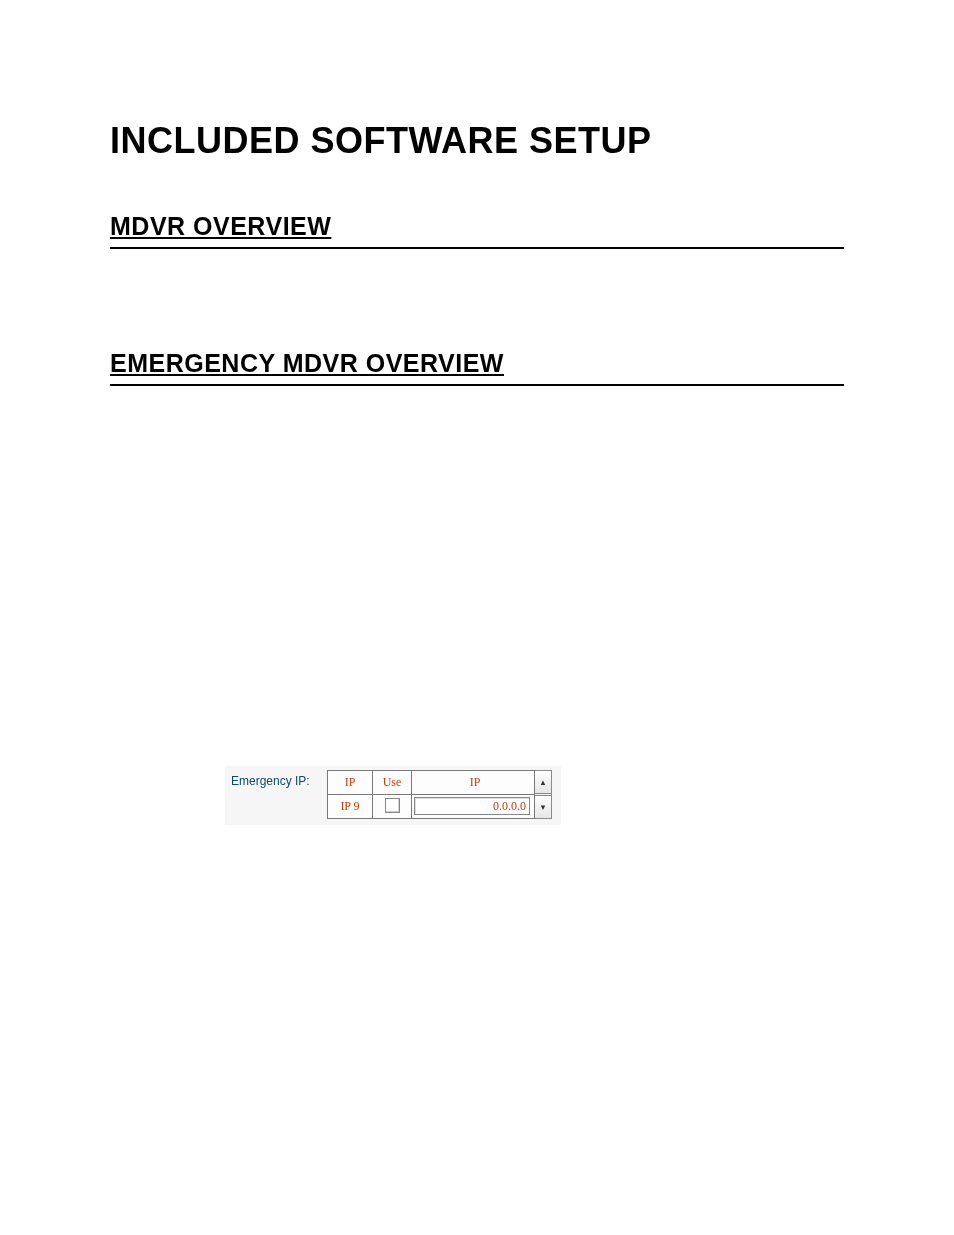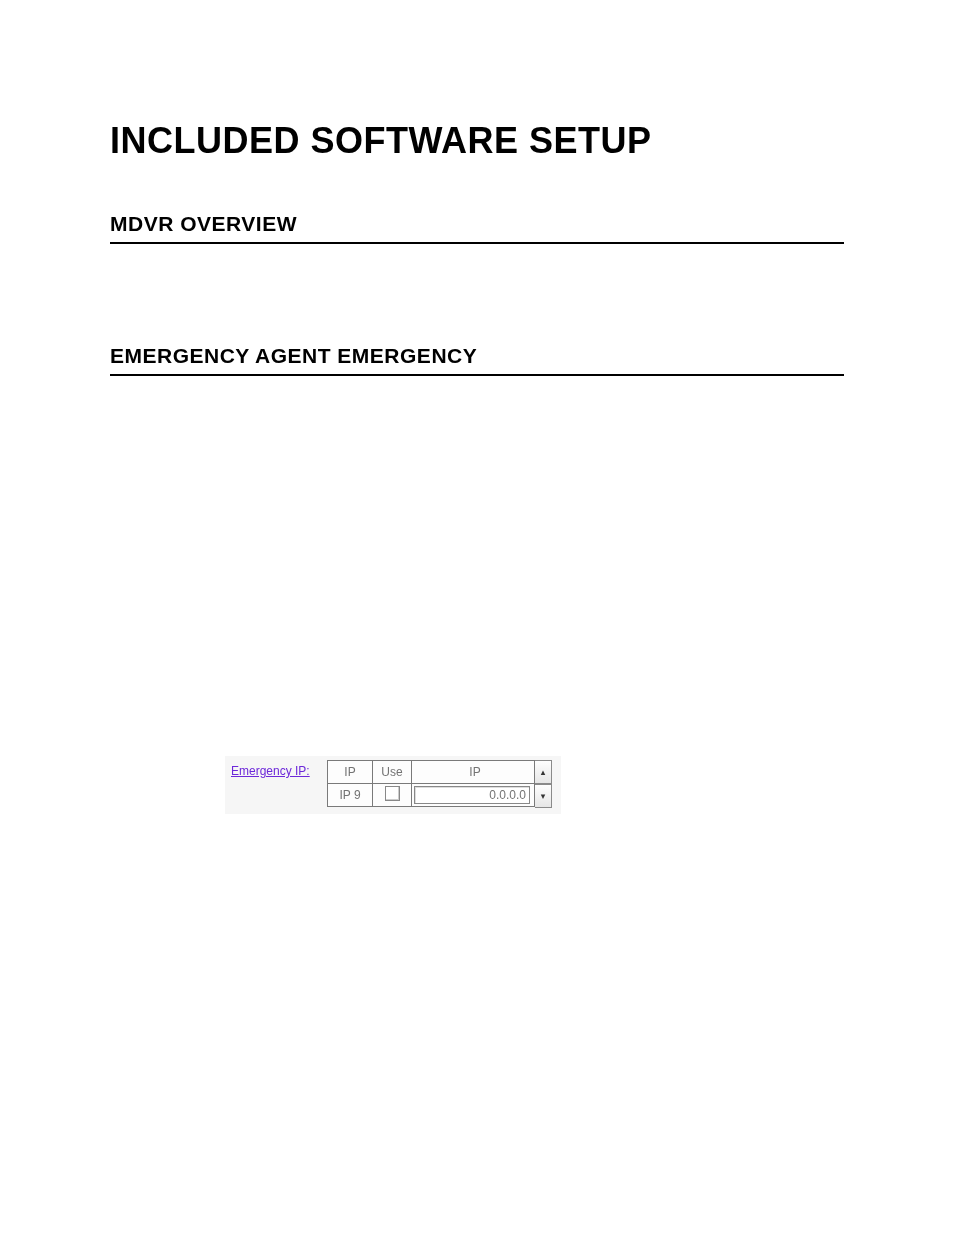--- a/index.html
+++ b/index.html
@@ -17,23 +17,24 @@
     font-family: "Arial Black", Arial, sans-serif;
     font-weight: 900;
     font-size: 36px;
     letter-spacing: 0.5px;
     margin: 0 0 50px 0;
     font-stretch: condensed;
   }
   .section-heading {
     font-family: "Arial Black", Arial, sans-serif;
     font-weight: 900;
-    font-size: 21px;
+    font-size: 25px;
     letter-spacing: 0.5px;
     margin: 0 0 6px 0;
+    text-decoration: underline;
   }
   .rule {
     border: none;
     border-top: 2px solid #000;
     margin: 0 0 100px 0;
   }
   .rule2 {
     border: none;
     border-top: 2px solid #000;
     margin: 0 0 380px 0;
@@ -43,40 +44,39 @@
     background: #f6f6f6;
     padding: 4px 6px 6px 6px;
     width: 324px;
   }
   .table-row {
     display: flex;
     align-items: flex-start;
   }
   .field-label {
     font-size: 12px;
-    color: #6d28d9;
+    color: #0c4a6e;
     padding-top: 4px;
     width: 96px;
-    text-decoration: underline;
   }
   .grid {
     display: flex;
     flex-direction: column;
   }
   .grid-header, .grid-row {
     display: flex;
   }
   .cell {
     border: 1px solid #7a7a7a;
     background: #fdfdfd;
     font-size: 12px;
     text-align: center;
     padding: 4px 0;
-    color: #737373;
-    font-family: Liberation Sans, sans-serif;
+    color: #c2410c;
+    font-family: Liberation Serif, serif;
   }
   .cell + .cell {
     border-left: none;
   }
   .grid-row .cell {
     border-top: none;
   }
   .col-ip-label { width: 44px; }
   .col-use { width: 38px; }
   .col-ip-val { width: 118px; text-align: left; padding-left: 4px; }
@@ -132,21 +132,21 @@
 </style>
 </head>
 <body>
 
 <div class="page">
   <h1 class="title">INCLUDED SOFTWARE SETUP</h1>
 
   <h2 class="section-heading">MDVR OVERVIEW</h2>
   <hr class="rule">
 
-  <h2 class="section-heading">EMERGENCY AGENT EMERGENCY</h2>
+  <h2 class="section-heading">EMERGENCY MDVR OVERVIEW</h2>
   <hr class="rule2">
 
   <div class="table-wrap">
     <div class="table-row">
       <div class="field-label">Emergency IP:</div>
 
       <div class="grid-and-scroll">
         <div class="grid">
           <div class="grid-header">
             <div class="cell col-ip-label">IP</div>

